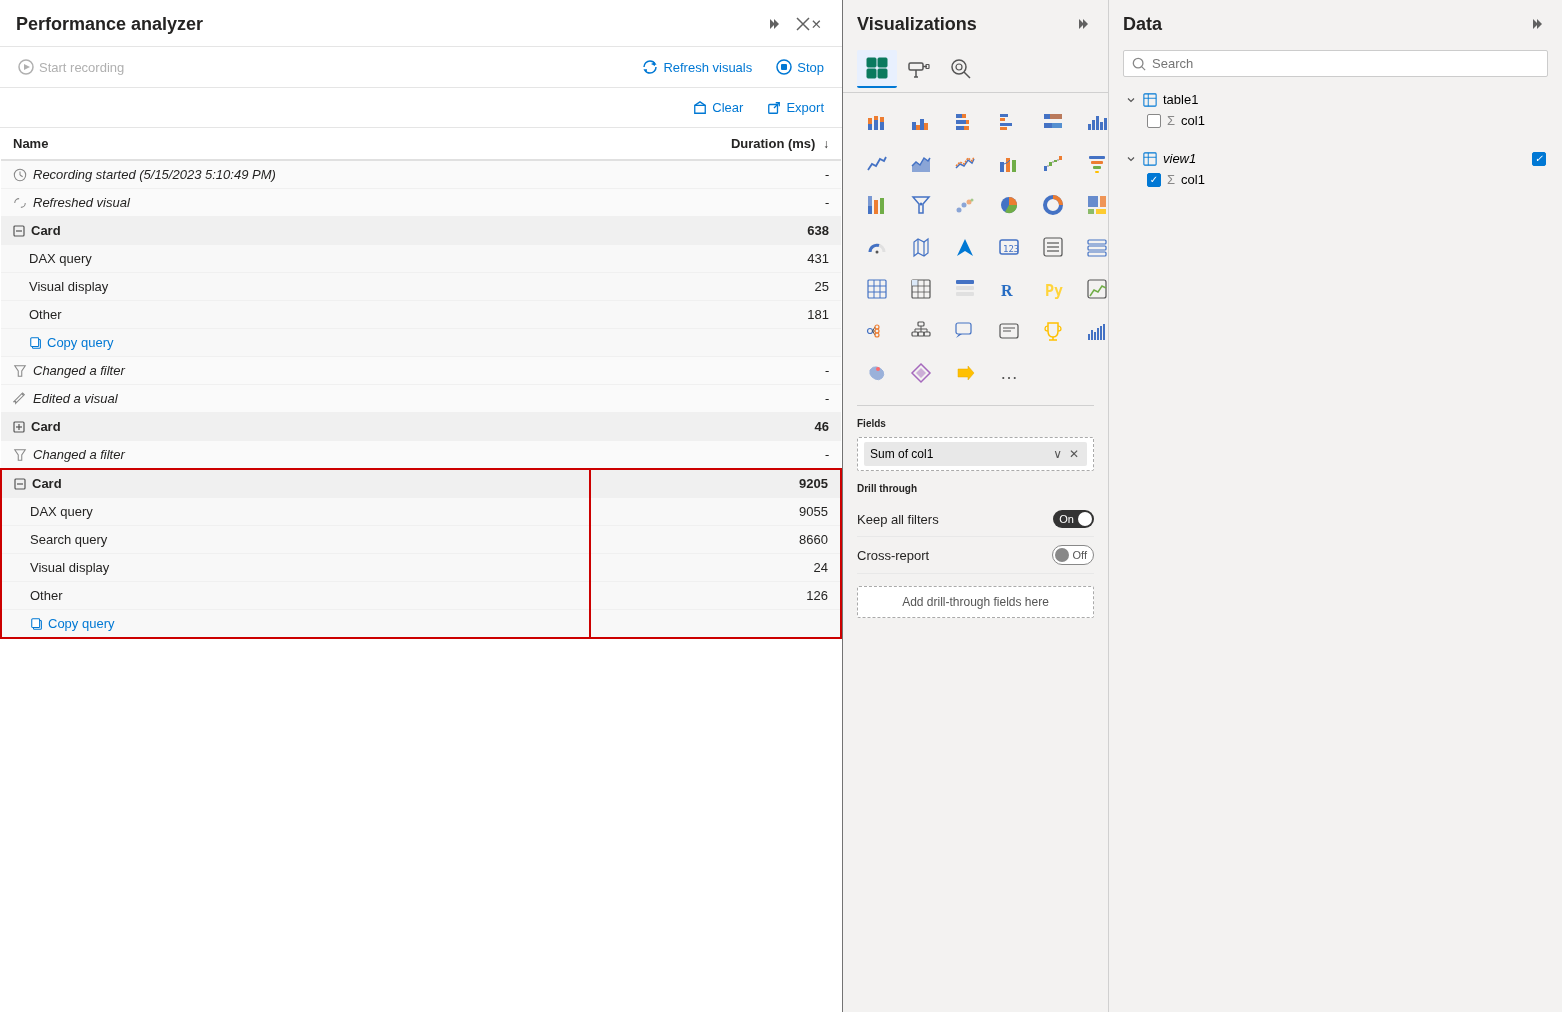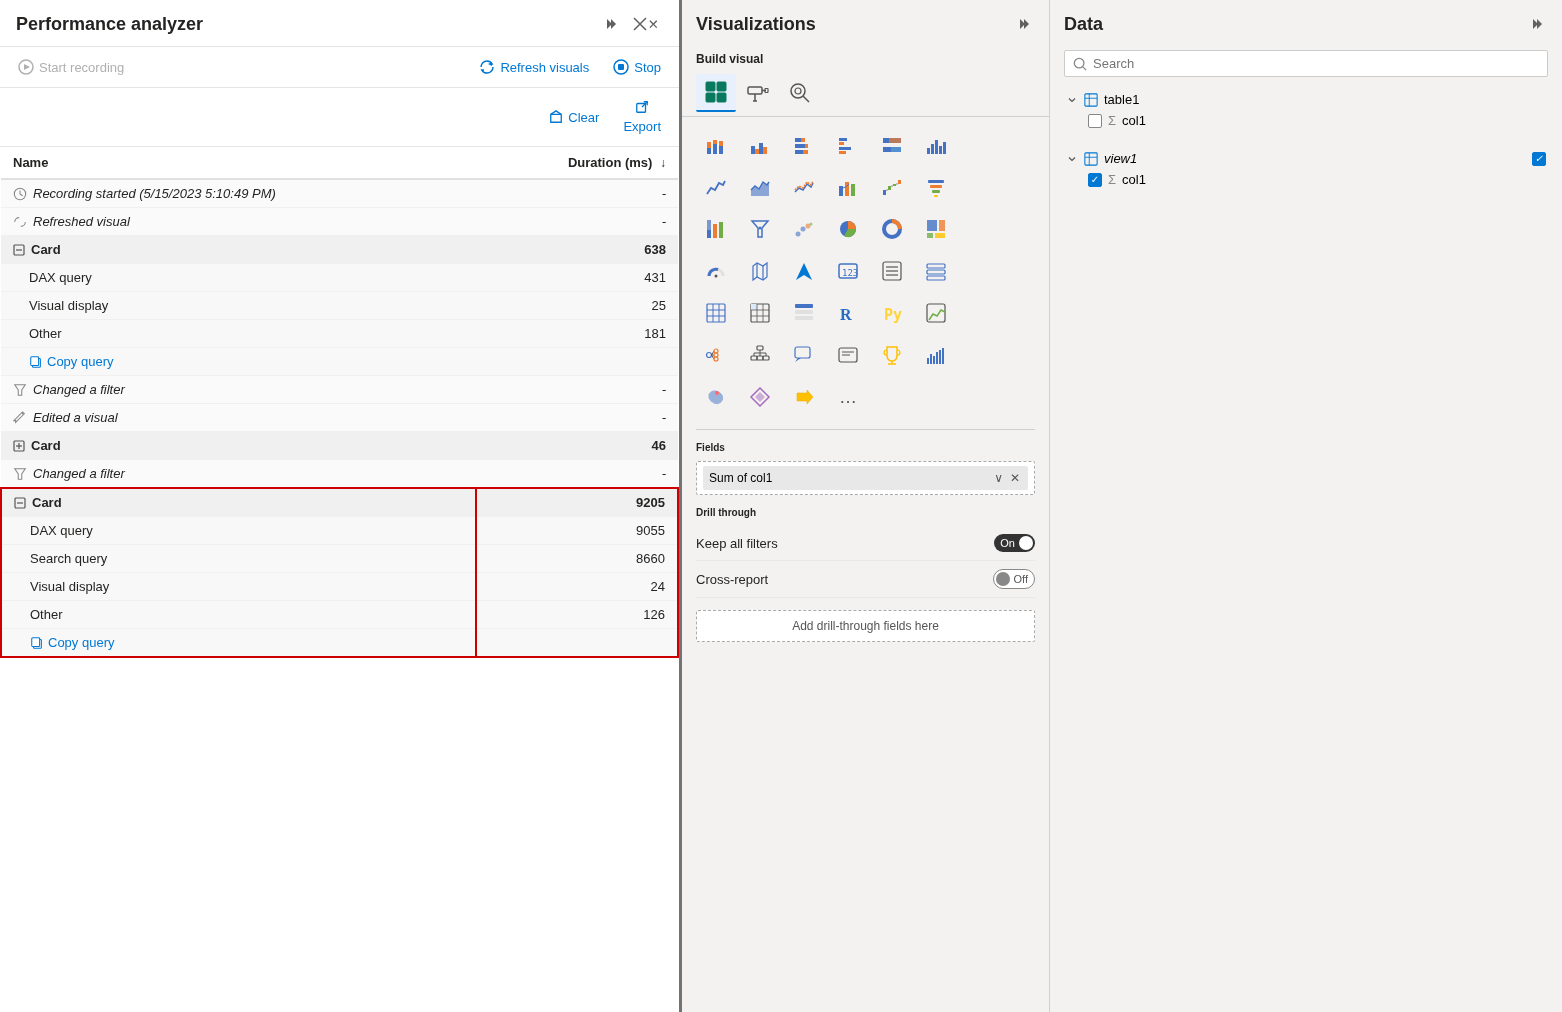--- a/index.html
+++ b/index.html
@@ -8,23 +8,23 @@
       font-size: 13px;
       background: #f3f2f1;
       display: flex;
       width: 1562px;
       height: 1012px;
       overflow: hidden;
     }
 
     
     .perf-panel {
-      width: 682px;
+      width: 843px;
       background: #fff;
-      border-right: 3px solid #737373;
+      border-right: 1px solid #737373;
       display: flex;
       flex-direction: column;
       flex-shrink: 0;
     }
 
     .perf-header {
       display: flex;
       align-items: center;
       justify-content: space-between;
       padding: 12px 16px 10px;
@@ -137,21 +137,21 @@
     }
 
     .name-cell {
       display: flex;
       align-items: center;
       gap: 6px;
     }
 
     
     .viz-panel {
-      width: 368px;
+      width: 266px;
       background: #f3f2f1;
       border-right: 1px solid #d0d0d0;
       display: flex;
       flex-direction: column;
       flex-shrink: 0;
       overflow-y: auto;
     }
 
     .viz-header {
       display: flex;
@@ -489,21 +489,21 @@
   </div>
 
   <div class="perf-toolbar" style="justify-content: flex-end; padding: 6px 10px;">
     <button class="toolbar-btn">
       <svg width="14" height="14" viewBox="0 0 16 16" fill="none">
         <polygon points="2,5 8,1 14,5 14,14 2,14" stroke="#0078d4" stroke-width="1.5" fill="none"></polygon>
         <line x1="2" y1="5" x2="14" y2="5" stroke="#0078d4" stroke-width="1.5"></line>
       </svg>
       <span style="color:#0078d4;">Clear</span>
     </button>
-    <button class="toolbar-btn" style="margin-left:8px;flex-direction:column;">
+    <button class="toolbar-btn" style="margin-left:8px;">
       <svg width="14" height="14" viewBox="0 0 16 16" fill="none">
         <rect x="2" y="4" width="10" height="10" rx="1" stroke="#0078d4" stroke-width="1.5" fill="none"></rect>
         <path d="M10 2h4v4" stroke="#0078d4" stroke-width="1.5" fill="none"></path>
         <line x1="14" y1="2" x2="8" y2="8" stroke="#0078d4" stroke-width="1.5"></line>
       </svg>
       <span style="color:#0078d4;">Export</span>
     </button>
   </div>
 
   <div class="perf-table-wrap">
@@ -686,21 +686,20 @@
   <div class="viz-header">
     <span class="viz-title">Visualizations</span>
     <button class="icon-btn">
       <svg class="svg-icon" viewBox="0 0 16 16" fill="currentColor">
         <path d="M5 3l5 5-5 5V3z"></path>
           <path d="M9 3l5 5-5 5V3z"></path>
       </svg>
     </button>
   </div>
 
-  <div class="viz-build-label">Build visual</div>
 
   <div class="viz-type-tabs">
     <button class="viz-type-tab active">
 
       <svg width="24" height="24" viewBox="0 0 24 24" fill="none">
         <rect x="2" y="2" width="9" height="9" rx="1" fill="#0a7a5e" stroke="#0a7a5e"></rect>
         <rect x="13" y="2" width="9" height="9" rx="1" fill="#0a7a5e" stroke="#0a7a5e"></rect>
         <rect x="2" y="13" width="9" height="9" rx="1" fill="#0a7a5e" stroke="#0a7a5e"></rect>
         <rect x="13" y="13" width="9" height="9" rx="1" fill="#0a7a5e" stroke="#0a7a5e"></rect>
       </svg>

